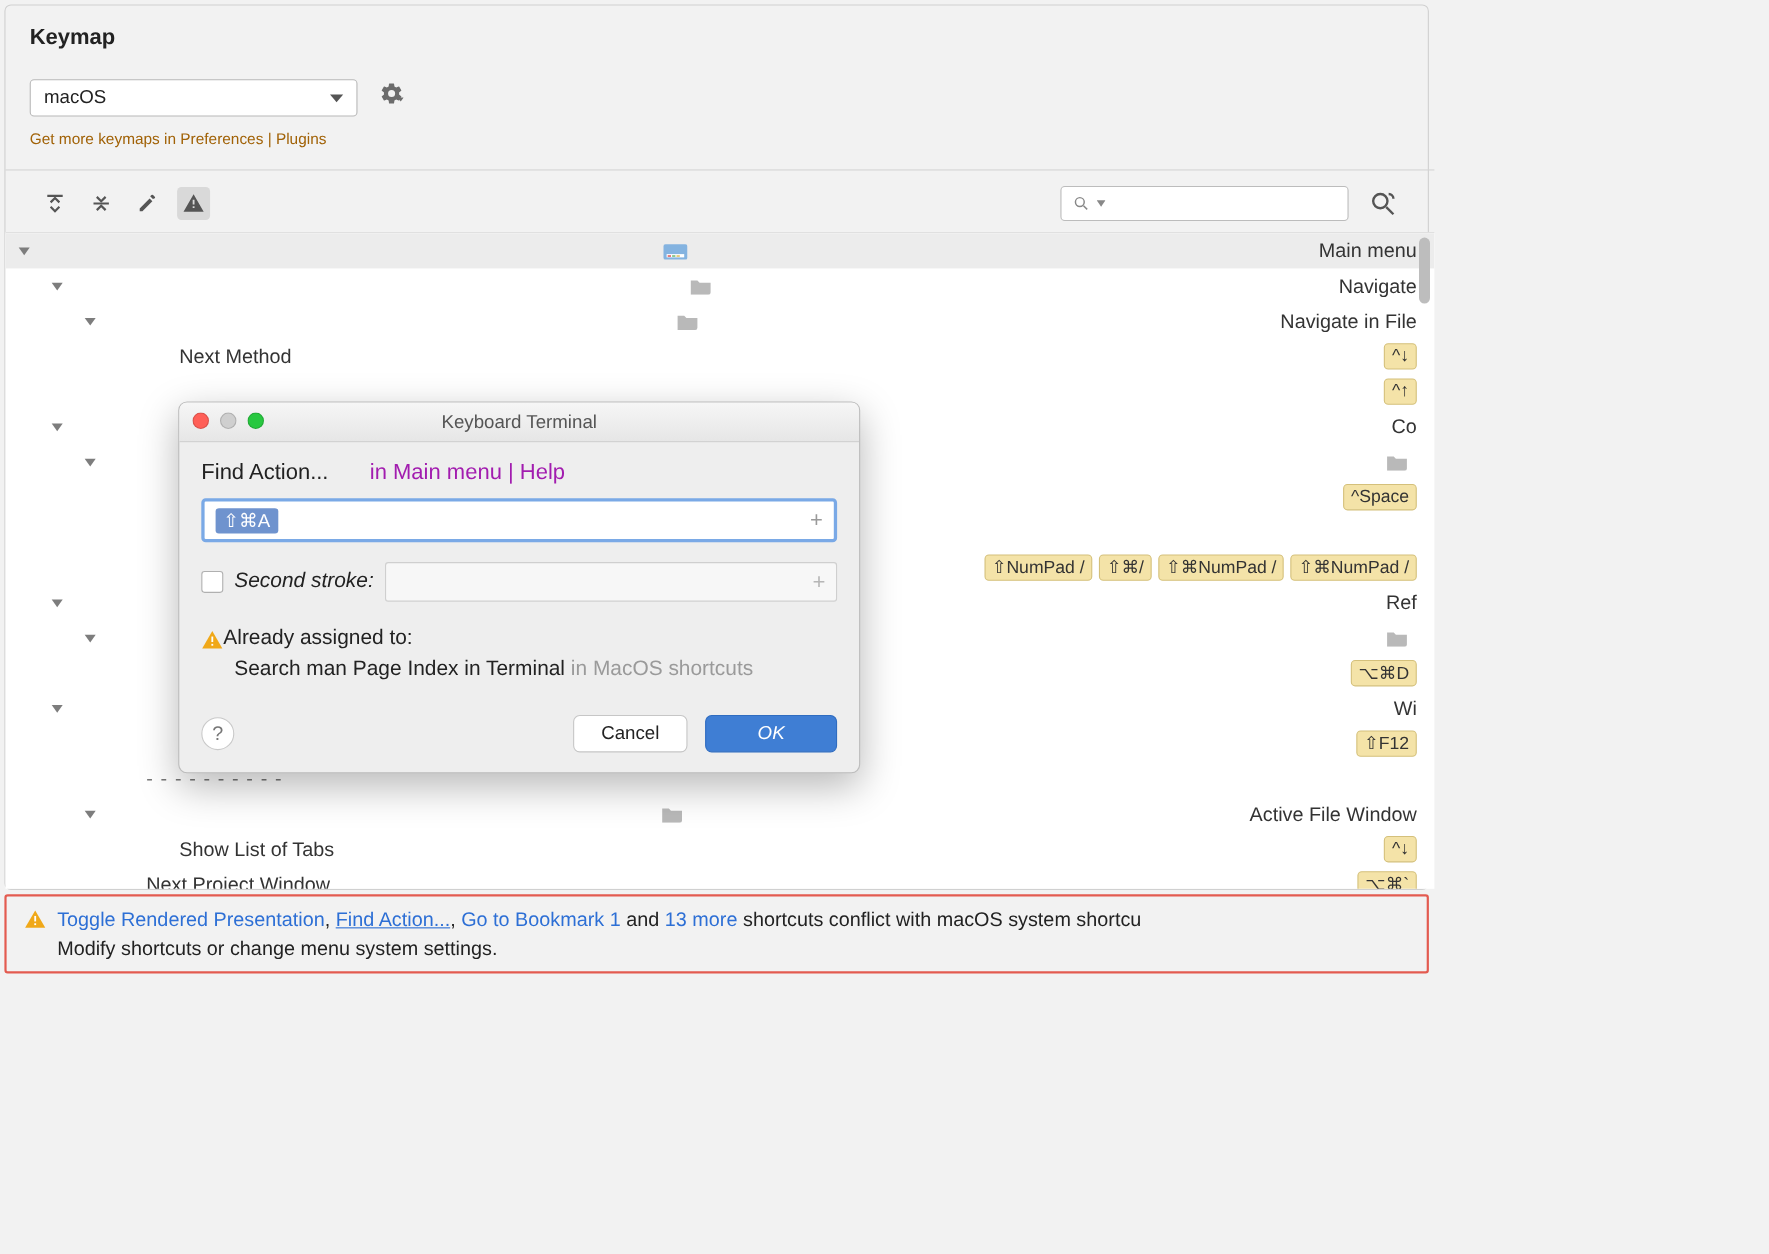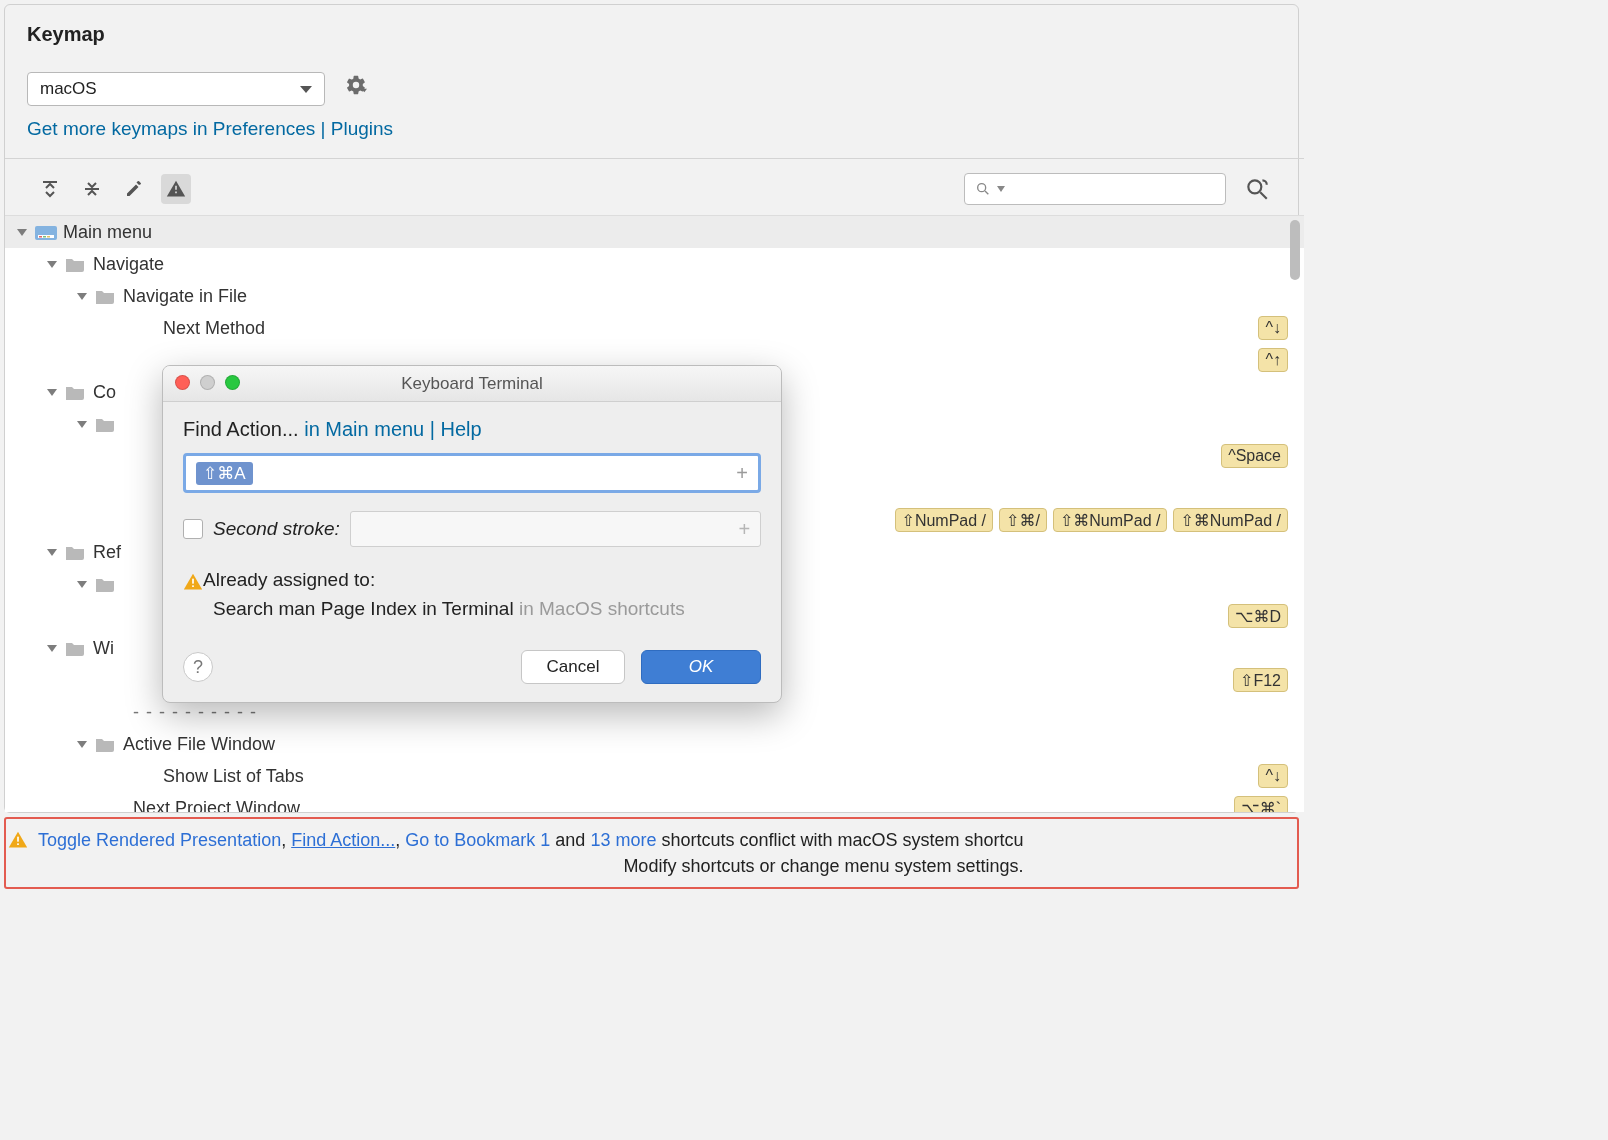--- a/index.html
+++ b/index.html
@@ -29,79 +29,79 @@
   width: 298px; height: 34px; background: #fff; border: 1px solid #b8b8b8;
   border-radius: 4px; display: flex; align-items: center; padding: 0 12px;
   font-size: 17px; justify-content: space-between;
 }
 .triangle-down {
   width: 0; height: 0; border-left: 6px solid transparent;
   border-right: 6px solid transparent; border-top: 7px solid #555;
 }
 .gear-btn { width: 26px; height: 26px; display:flex; align-items:center; justify-content:center; }
 .link-row { margin-bottom: 18px; }
-.link-row a { color: #0369a1; font-size: 19px; text-decoration: none; }
+.link-row a { color: #a16207; font-size: 14px; text-decoration: none; }
 .hr { height:1px; background:#d4d4d4; margin: 0 -22px 14px -22px; }
 .toolbar { display:flex; align-items:center; gap:4px; margin-bottom: 10px; }
 .toolbar-left { display:flex; align-items:center; gap:12px; padding-left:8px; }
 .spacer { flex:1; }
 .tb-icon { width:30px; height:30px; display:flex; align-items:center; justify-content:center; color:#555; border-radius:4px; }
 .tb-icon.active { background:#d9d9d9; }
 .search-box {
   width: 262px; height:32px; background:#fff; border:1px solid #bcbcbc;
   border-radius:4px; display:flex; align-items:center; padding:0 10px; gap:6px;
 }
 .search-box input { border:none; outline:none; flex:1; font-size:15px; background:transparent; }
 .mag { width:16px; height:16px; }
 .find-action-icon { width:26px; height:26px; margin-left:14px; margin-right:12px; }
 
 
 .tree-wrap { border-top:1px solid #ddd; margin:0 -22px; background:#fff; position:relative; }
 .tree { font-size: 18px; color:#333; max-height: 596px; overflow:hidden; position:relative; }
-.tree-row { height:32px; display:flex; align-items:center; padding-right:16px; }
+.tree-row { height:32px; display:flex; align-items:center; padding-right:16px;justify-content:space-between; }
 .tree-row.hl { background:#ececec; }
 .arrow { width:14px; height:14px; margin-right:6px; display:inline-flex; align-items:center; justify-content:center;}
 .arrow svg{ display:block;}
 .folder-icon { width:20px; height:16px; margin-right:8px; }
 .folder-icon.menu { width:20px; }
 .row-spacer{flex:1;}
 .shortcut-chip {
   background:#f4e3a8; border:1px solid #d4c07b; border-radius:4px;
   padding:0 6px; height:24px; display:inline-flex; align-items:center;
   font-size:16px; color:#333; margin-left:6px; white-space:nowrap;
 }
 .truncated { overflow:hidden; }
 .scrollbar-track { position:absolute; right:4px; top:4px; width:10px; height:60px; background:#bdbdbd; border-radius:5px; }
 
 
 .footer-warn {
   margin: 4px; border:2px solid #e35b50; border-radius:3px;
-  background:#f2f2f2; padding:8px 2px; display:flex; gap:10px;
-  font-size:18px; line-height:1.45; width:1295px;text-align:right;
+  background:#f2f2f2; padding:8px 16px; display:flex; gap:10px;
+  font-size:18px; line-height:1.45; width:1295px;
 }
 .warn-tri { flex:0 0 auto; width:20px; height:20px; margin-top:3px; }
 .footer-warn a { color:#2d6fd5; text-decoration:none; }
 .footer-warn .find-link { text-decoration: underline; }
 
 
 .dialog {
   position:absolute; left:157px; top:360px; width:620px;
   background:#eeeeee; border:1px solid #bcbcbc; border-radius:8px;
   box-shadow: 0 12px 36px rgba(0,0,0,.28);
   overflow:hidden;
 }
 .titlebar { height:36px; background:linear-gradient(#f6f6f6,#e6e6e6); border-bottom:1px solid #cfcfcf;
   display:flex; align-items:center; position:relative; }
 .traffic { position:absolute; left:12px; top:9px; display:flex; gap:10px; }
 .tl-dot{ width:15px; height:15px; border-radius:50%; border:1px solid rgba(0,0,0,.15);}
 .tl-red{background:#ff5f57;} .tl-yel{background:#cfcfcf;} .tl-grn{background:#28c840;}
 .titlebar-title{ margin:0 auto; font-size:17px; color:#555; }
 .dlg-body{ padding: 16px 20px 18px 20px; }
 .dlg-action-label { font-size:20px; margin-bottom:12px; }
-.dlg-action-label .ctx { color:#0369a1; }
+.dlg-action-label .ctx { color:#a21caf;margin-left:32px; }
 .shortcut-input {
   height:40px; border:3px solid #7aa9e6; border-radius:4px; background:#fff;
   display:flex; align-items:center; padding:0 10px; gap:6px; margin-bottom:18px;
 }
 .kbd-chip { background:#6f93ce; color:#fff; border-radius:3px; padding:1px 7px; font-size:17px; }
 .shortcut-input .plus { margin-left:auto; color:#9a9a9a; font-size:20px; }
 .second-row { display:flex; align-items:center; gap:10px; margin-bottom:22px;font-style:italic; }
 .checkbox { width:20px; height:20px; border:1px solid #b0b0b0; border-radius:3px; background:#fff; }
 .sec-label { font-size:19px; }
 .sec-input { flex:1; height:36px; border:1px solid #cfcfcf; border-radius:3px; background:#f7f7f7;

